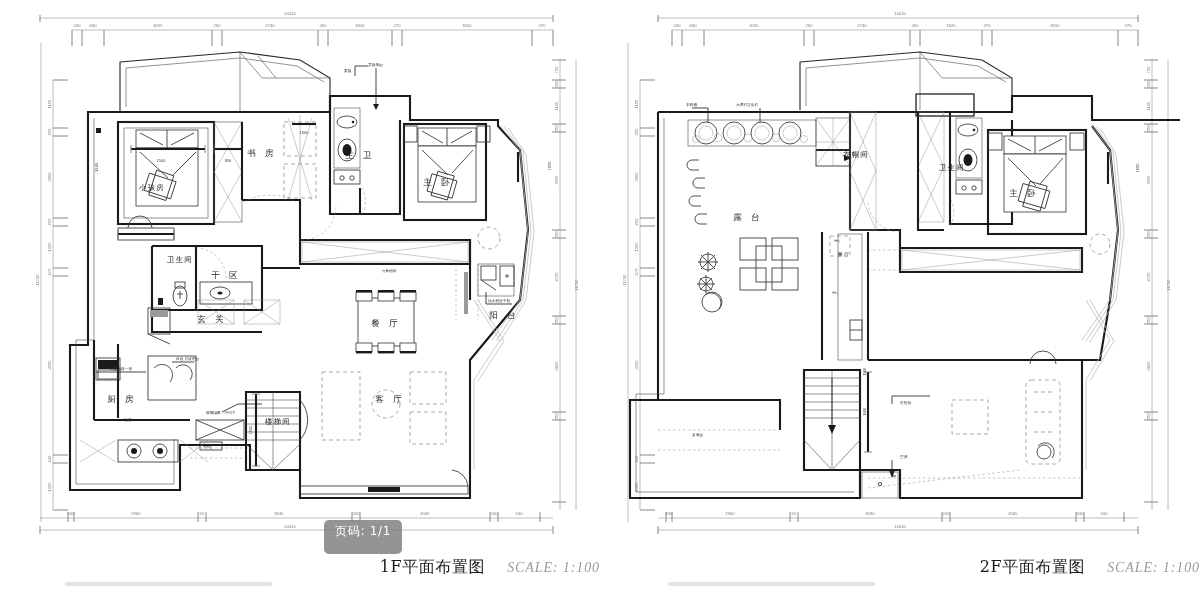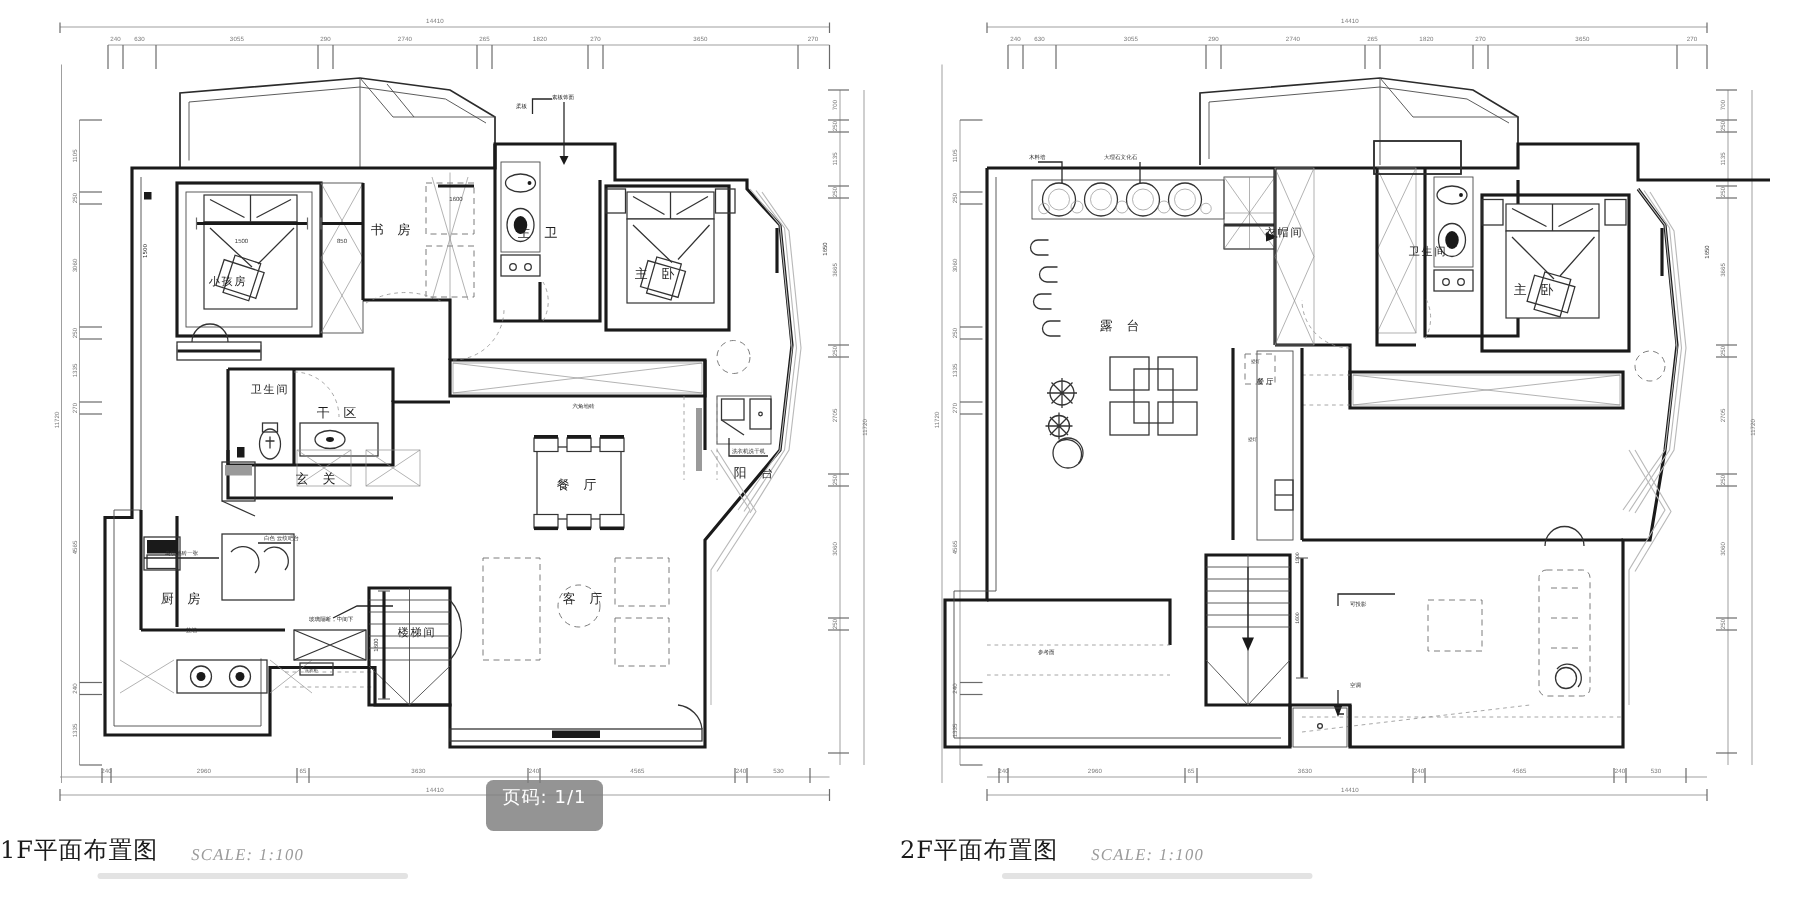--- a/index.html
+++ b/index.html
@@ -54,29 +54,29 @@
     font-size: 3.7px; fill: #2a2a2a;
   }
   text.furn-dim {
     font-family: "Liberation Sans", sans-serif;
     font-size: 4px; fill: #3a3a3a;
   }
 
   
   .plan-title-wrap {
     position: absolute; bottom: 22px; left: 0; width: 600px;
-    display: flex; align-items: flex-end; justify-content: flex-start; gap: 22px;
+    display: flex; align-items: flex-end; justify-content: flex-end; gap: 22px;
   }
   .plan-title {
     font-family: "DejaVu Serif", serif;
     font-size: 16px; color: #1b1b1b; letter-spacing: .6px; font-weight: 400;
   }
   .plan-scale {
     font-family: "Liberation Serif", serif;
-    font-size: 11px; color: #9a9a9a; font-style: italic; letter-spacing: .9px;
+    font-size: 14px; color: #9a9a9a; font-style: italic; letter-spacing: .9px;
     padding-bottom: 2px;
   }
   .title-rule {
     position: absolute; bottom: 14px; height: 4px; border-radius: 2px;
     background: #e3e3e3;
   }
   #rule-1f { left: 65px; width: 207px; }
   #rule-2f { left: 668px; width: 207px; }
 
   

